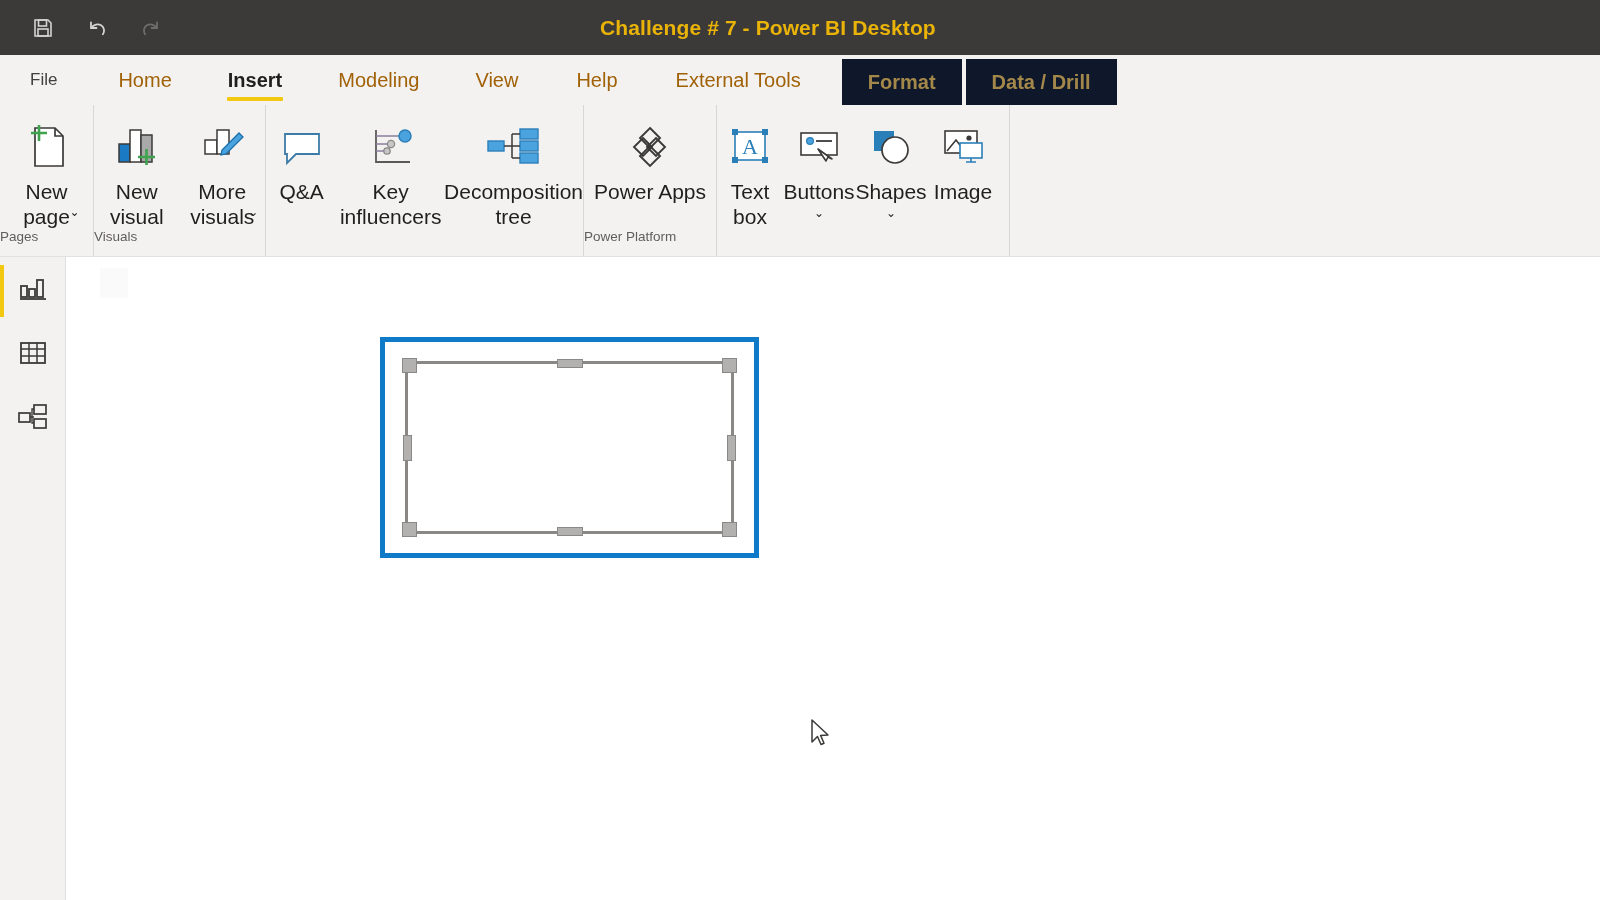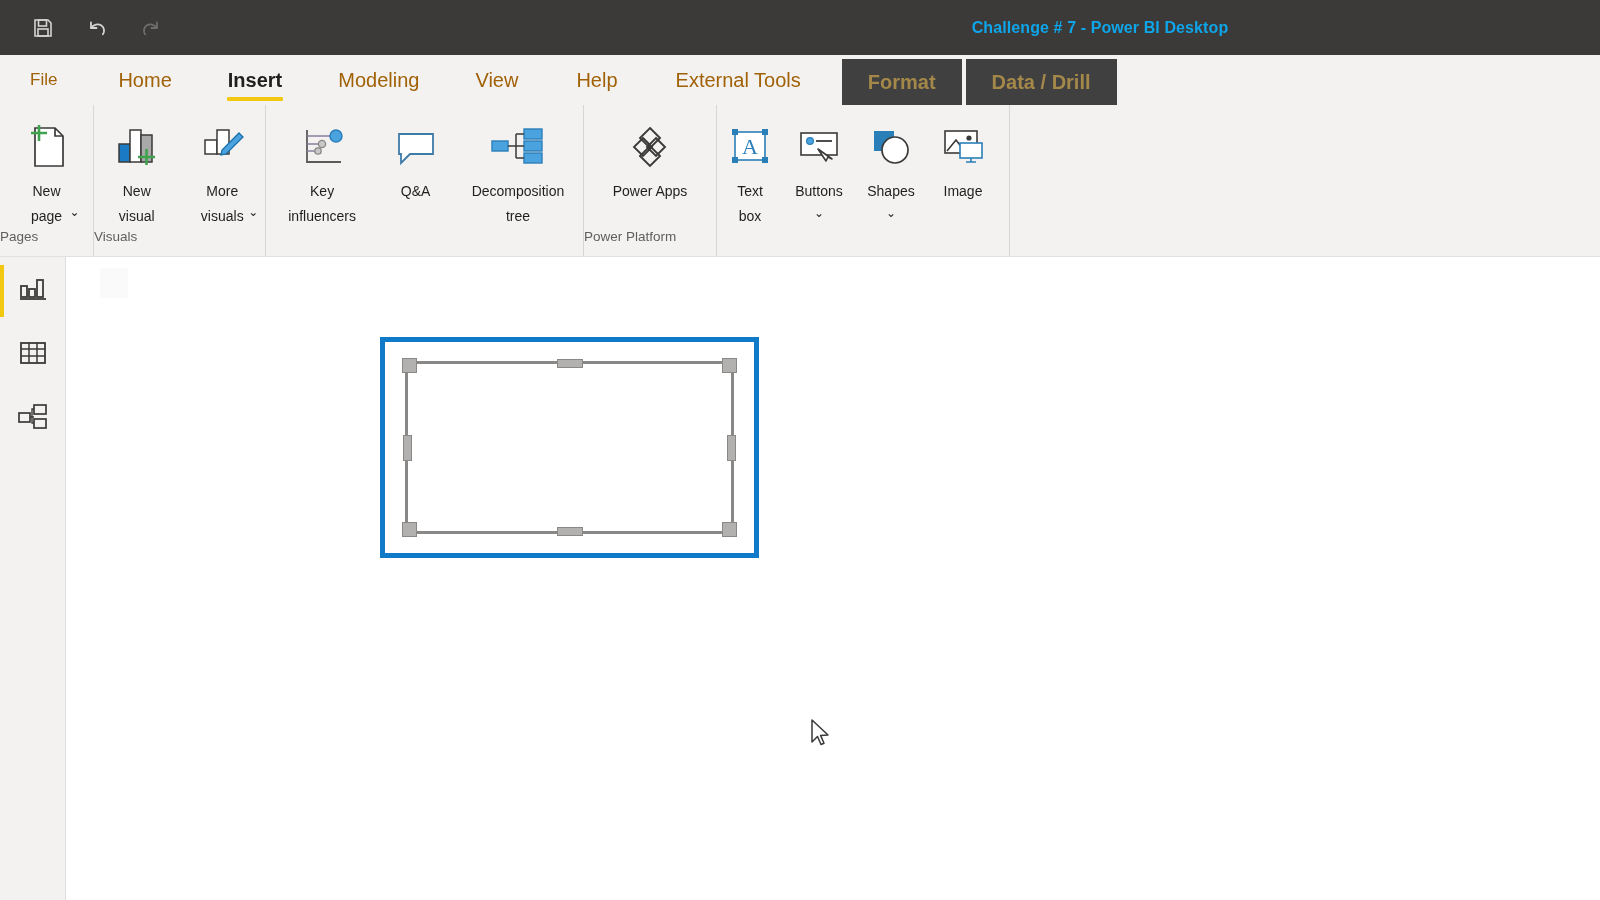--- a/index.html
+++ b/index.html
@@ -21,23 +21,22 @@
   }
   .qat { display: flex; align-items: center; gap: 20px; margin-left: 26px; }
   .qat-btn {
     width: 34px; height: 34px;
     display: flex; align-items: center; justify-content: center;
   }
   .qat-btn svg { display: block; }
   .title-text {
     position: absolute; left: 0; right: 0; top: 0;
     height: 55px; line-height: 55px;
-    text-align: center;
-    color: #0ea5e9;
-    font-size: 16px;
+    color: #eab308;
+    font-size: 21px;
     font-weight: bold;
     letter-spacing: .1px;
     padding-left: 600px;
   }
 
   
   .tabstrip {
     position: absolute; top: 55px; left: 0;
     width: 1600px; height: 50px;
     background: #f3f2f1;
@@ -45,29 +44,29 @@
   }
   .tab {
     position: relative;
     height: 50px;
     display: flex; align-items: center; justify-content: center;
     padding: 0 17px;
     font-size: 20px;
     color: #a16207;
     white-space: nowrap;
   }
-  .tab.file { font-size: 17px; padding: 0 22px 0 30px; color: #a16207; }
+  .tab.file { font-size: 17px; padding: 0 22px 0 30px; color: #404040; }
   .tab.active { color: #201f1e; font-weight: bold; }
   .tab.active::after {
     content: "";
     position: absolute; left: 16px; right: 16px; bottom: 4px;
     height: 4px; background: #f2c811; border-radius: 1px;
   }
   .tab.contextual {
-    background: #404040;
+    background: #0f172a;
     color: #a4884a;
     font-weight: bold;
     padding: 0 26px;
     margin-left: 4px;
     height: 46px;
     align-self: flex-start;
     margin-top: 4px;
   }
 
   
@@ -97,21 +96,21 @@
     display: flex; flex-direction: column; align-items: center;
     padding-top: 8px;
     text-decoration: none;
   }
   .rbtn .ricon {
     height: 56px;
     display: flex; align-items: center; justify-content: center;
   }
   .rbtn .rlabel {
     margin-top: 4px;
-    font-size: 14px;
+    font-size: 21px;
     line-height: 25px;
     color: #201f1e;
     text-align: center;
     width: 100%;
     white-space: pre-line;
   }
   .rbtn.wide { width: 126px; }
   .rbtn.xwide { width: 146px; }
   .chev { font-size: 12px; color: #201f1e; }
 
@@ -279,40 +278,40 @@
           <div class="rlabel">More
 visuals</div>
           <div class="chev" style="margin-top:-24px;margin-left:62px">⌄</div>
         </div>
       </div>
       <div class="rgroup-label">Visuals</div>
     </div>
 
     <div class="rgroup g-ai">
       <div class="rgroup-items">
+        <div class="rbtn" style="width:84px">
+          <div class="ricon">
+            <svg width="52" height="50" viewBox="0 0 52 50">
+              <path d="M9 12h34v20H20l-9 9v-9H9V12z" fill="#ffffff" stroke="#3e7ca8" stroke-width="1.8"></path>
+            </svg>
+          </div>
+          <div class="rlabel">Q&amp;A</div>
+        </div>
         <div class="rbtn wide">
           <div class="ricon">
             <svg width="56" height="50" viewBox="0 0 56 50">
               <path d="M13 8v32h34" fill="none" stroke="#5a5a5a" stroke-width="1.8"></path>
               <path d="M13 14h27M13 22h13M13 29h9" stroke="#8a7f9e" stroke-width="1.6"></path>
               <circle cx="42" cy="14" r="6" fill="#4aa3df" stroke="#2b7fb8" stroke-width="1.5"></circle>
               <circle cx="28" cy="22" r="3.6" fill="#c8c8c8" stroke="#8a8886" stroke-width="1.3"></circle>
               <circle cx="24" cy="29" r="3.2" fill="#c8c8c8" stroke="#8a8886" stroke-width="1.3"></circle>
             </svg>
           </div>
           <div class="rlabel">Key
 influencers</div>
-        </div>
-        <div class="rbtn" style="width:84px">
-          <div class="ricon">
-            <svg width="52" height="50" viewBox="0 0 52 50">
-              <path d="M9 12h34v20H20l-9 9v-9H9V12z" fill="#ffffff" stroke="#3e7ca8" stroke-width="1.8"></path>
-            </svg>
-          </div>
-          <div class="rlabel">Q&amp;A</div>
         </div>
         <div class="rbtn xwide">
           <div class="ricon">
             <svg width="64" height="50" viewBox="0 0 64 50">
               <rect x="6" y="19" width="16" height="10" fill="#4aa3df" stroke="#2b7fb8" stroke-width="1.4"></rect>
               <rect x="38" y="7" width="18" height="10" fill="#4aa3df" stroke="#2b7fb8" stroke-width="1.4"></rect>
               <rect x="38" y="19" width="18" height="10" fill="#4aa3df" stroke="#2b7fb8" stroke-width="1.4"></rect>
               <rect x="38" y="31" width="18" height="10" fill="#4aa3df" stroke="#2b7fb8" stroke-width="1.4"></rect>
               <path d="M22 24h8M30 12v24M30 12h8M30 24h8M30 36h8" stroke="#3b3a39" stroke-width="1.5" fill="none"></path>
             </svg>

